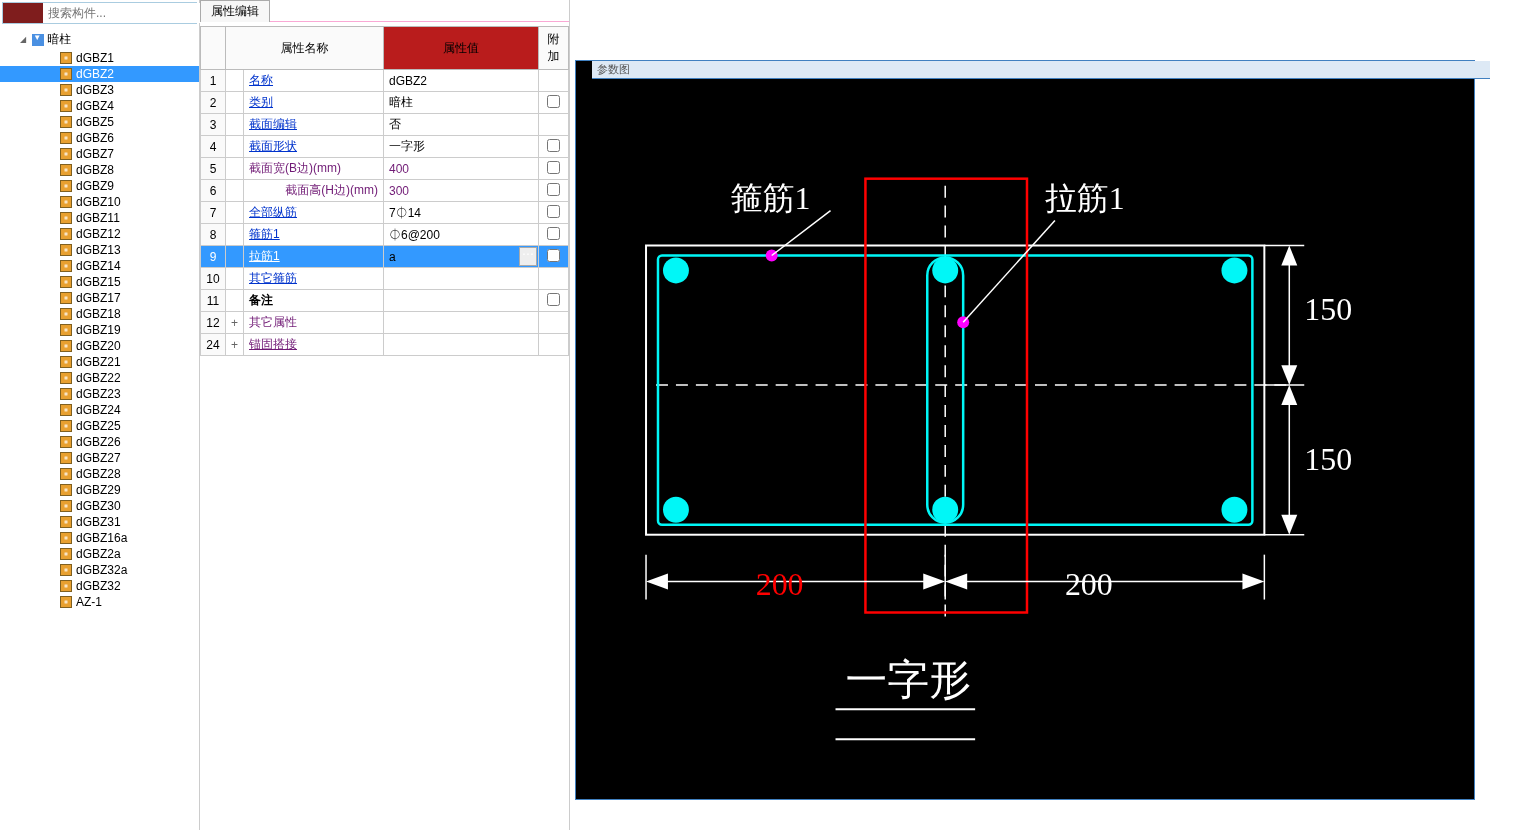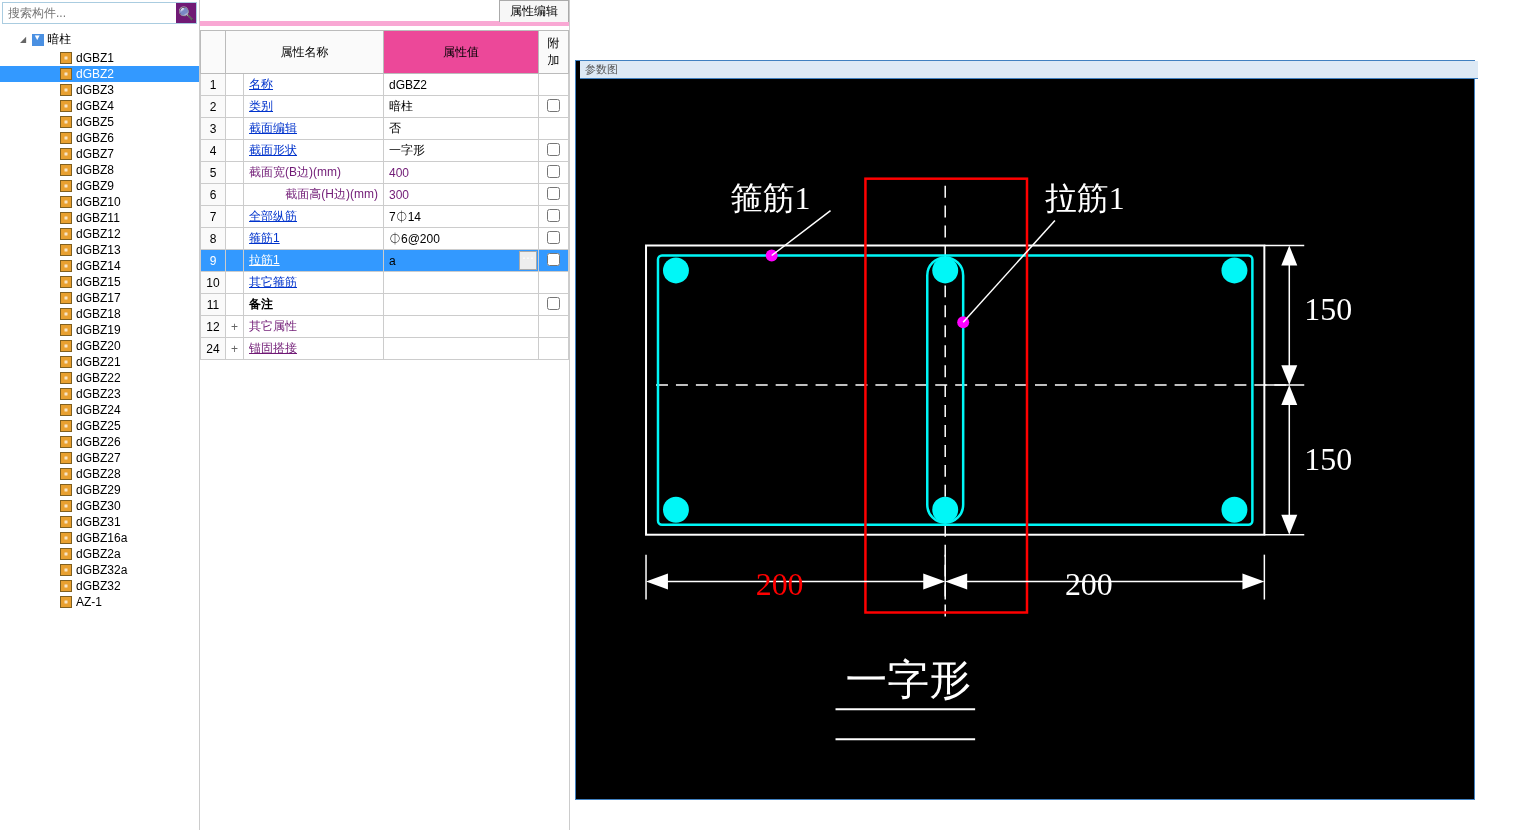--- a/index.html
+++ b/index.html
@@ -1,57 +1,57 @@
 <!DOCTYPE html>
 <html><head>
   <meta charset="utf-8">
   <style>
     * { box-sizing: border-box; margin: 0; padding: 0; }
     body { font-family: "Microsoft YaHei", "SimSun", sans-serif; font-size: 12px; background: #fff; color: #000; }
     .container { display: flex; height: 830px; width: 1531px; }
 
     
     .left-panel { width: 200px; border-right: 1px solid #ccc; display: flex; flex-direction: column; }
-    .search-box { display: flex; border: 1px solid #aacce0; background: #701a75; margin: 2px; }
+    .search-box { display: flex; border: 1px solid #aacce0; background: #7f1d1d; margin: 2px; padding-left: 40px; }
     .search-box input { flex: 1; border: none; padding: 3px 5px; outline: none; font-size: 12px; color: #999; }
     .search-btn { width: 20px; display: flex; align-items: center; justify-content: center; color: #3c96d6; cursor: pointer; font-size: 13px; }
     .tree { flex: 1; overflow: auto; padding: 3px 0; }
     .tree-root { padding-left: 20px; display: flex; align-items: center; gap: 3px; padding-top: 2px; padding-bottom: 2px; }
     .tree-root::before { content: "◢"; font-size: 8px; color: #666; margin-right: 3px; }
     .filter-icon { width: 12px; height: 12px; background: #4a90e2; display: inline-block; position: relative; }
     .filter-icon::before { content: "▼"; color: #fff; font-size: 8px; position: absolute; top: -1px; left: 1px; }
     .tree-item { padding: 1px 4px 1px 60px; display: flex; align-items: center; gap: 4px; cursor: pointer; white-space: nowrap; }
     .tree-item.selected { background: #3399ff; color: #fff; }
     .item-icon { width: 12px; height: 12px; background: #e8a030; border: 1px solid #806020; display: inline-block; position: relative; }
     .item-icon::after { content: ""; position: absolute; top: 2px; left: 2px; right: 2px; bottom: 2px; background: radial-gradient(circle,#fff 0%,transparent 60%); }
 
     
     .mid-panel { width: 370px; border-right: 1px solid #ccc; display: flex; flex-direction: column; }
-    .mid-tab { border-bottom: 5px solid #f9a8d4; text-align: right; }
+    .mid-tab { border-bottom: 1px solid #f9a8d4; }
     .mid-tab span { display: inline-block; padding: 2px 10px; border: 1px solid #aaa; border-bottom: none; background: #f7f7f7; margin-bottom: -1px; }
     .prop-table { width: 100%; border-collapse: collapse; margin-top: 4px; }
     .prop-table th { font-weight: normal; text-align: center; border: 1px solid #bbb; padding: 4px; background: #fafafa; }
-    .prop-table th.val-head { background: #ec4899; }
+    .prop-table th.val-head { background: #b91c1c; }
     .prop-table td { border: 1px solid #ccc; padding: 2px 5px; height: 18px; }
     .prop-table td:first-child { width: 25px; text-align: center; background: #fafafa; }
     .prop-expand { width: 12px; text-align: center; color: #666; }
     .blue-link { color: #0033cc; text-decoration: underline; }
     .gray-text { color: #701a75; }
     .prop-row.selected td { background: #3399ff !important; color: #fff !important; }
     .prop-row.selected .blue-link { color: #fff; }
     .prop-val-cell { position: relative; }
     .prop-val-cell input { border: none; width: 100%; background: transparent; outline: none; font-size: 12px; }
     .prop-val-dots { position: absolute; right: 1px; top: 1px; bottom: 1px; width: 18px; background: #eee; border: 1px solid #aaa; text-align: center; line-height: 12px; cursor: pointer; }
     .check-cell { text-align: center; }
     .check-cell input { cursor: pointer; }
 
     
     .right-panel { flex: 1; display: flex; flex-direction: column; padding-top: 60px; padding-left: 5px; }
     .diagram-frame { border: 1px solid #4080c0; background: #000; height: 740px; width: 900px; position: relative; }
-    .diagram-title { position: absolute; top: 0; left: 4px; background: #dde9f5; color: #555; font-size: 11px; padding: 1px 5px; z-index: 2; border-bottom: 1px solid #4080c0; width: 100%; }
+    .diagram-title { position: absolute; top: 0; left: 16px; background: #dde9f5; color: #555; font-size: 11px; padding: 1px 5px; z-index: 2; border-bottom: 1px solid #4080c0; width: 100%; }
     .svg-wrap { width: 100%; height: 100%; }
   </style>
 </head>
 <body>
 
 <div class="container">
 
   <div class="left-panel">
     <div class="search-box">
       <input type="text" placeholder="搜索构件..." style="">

